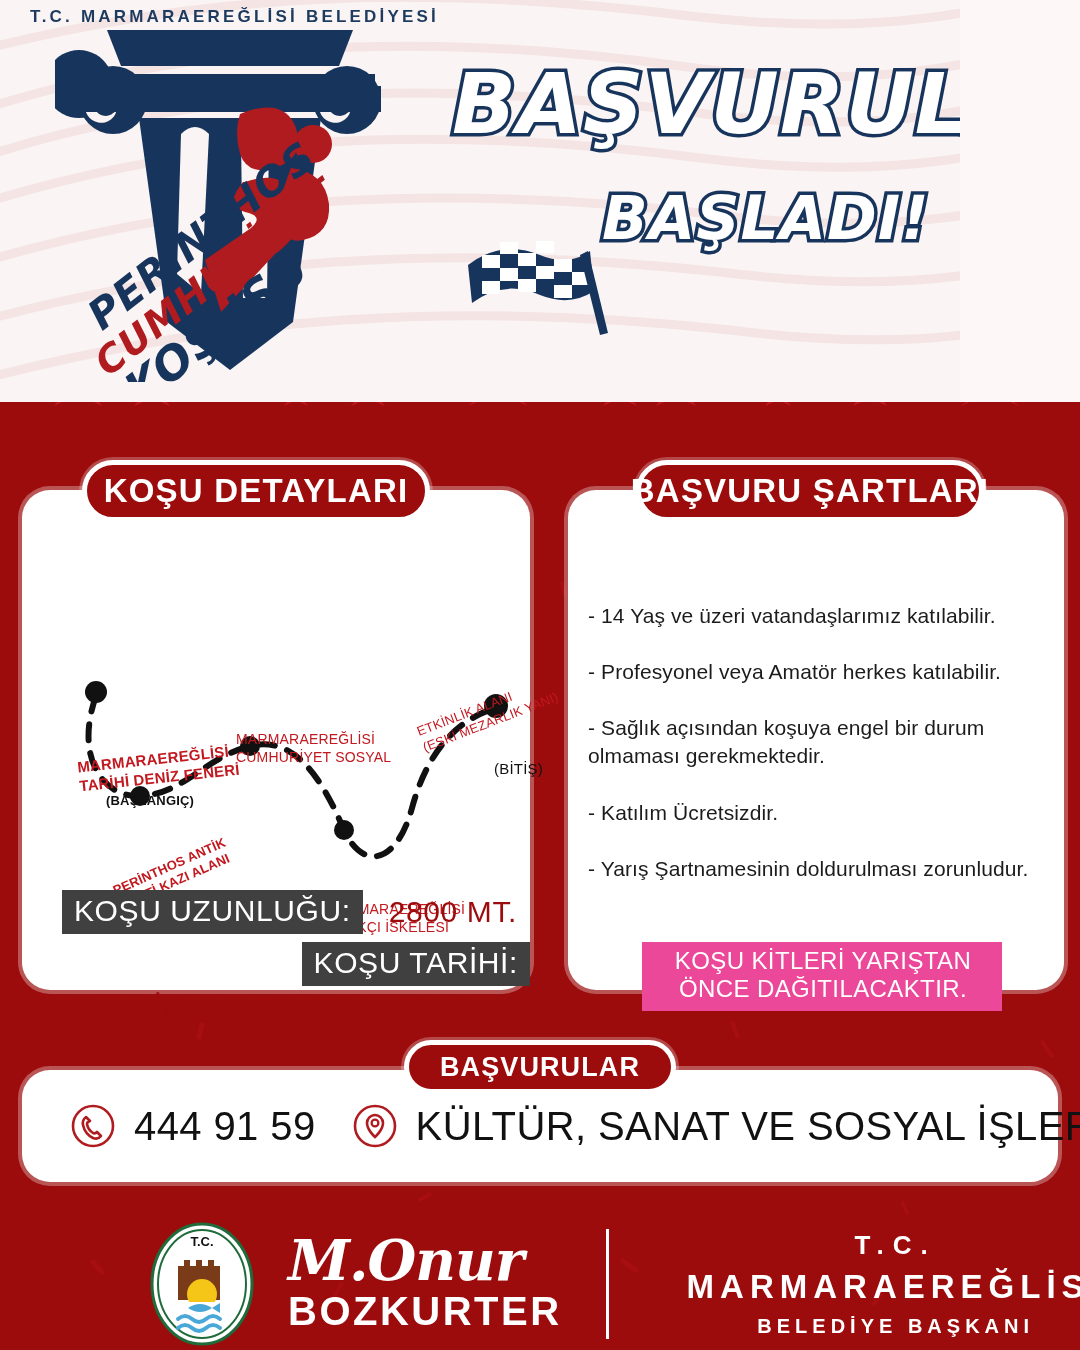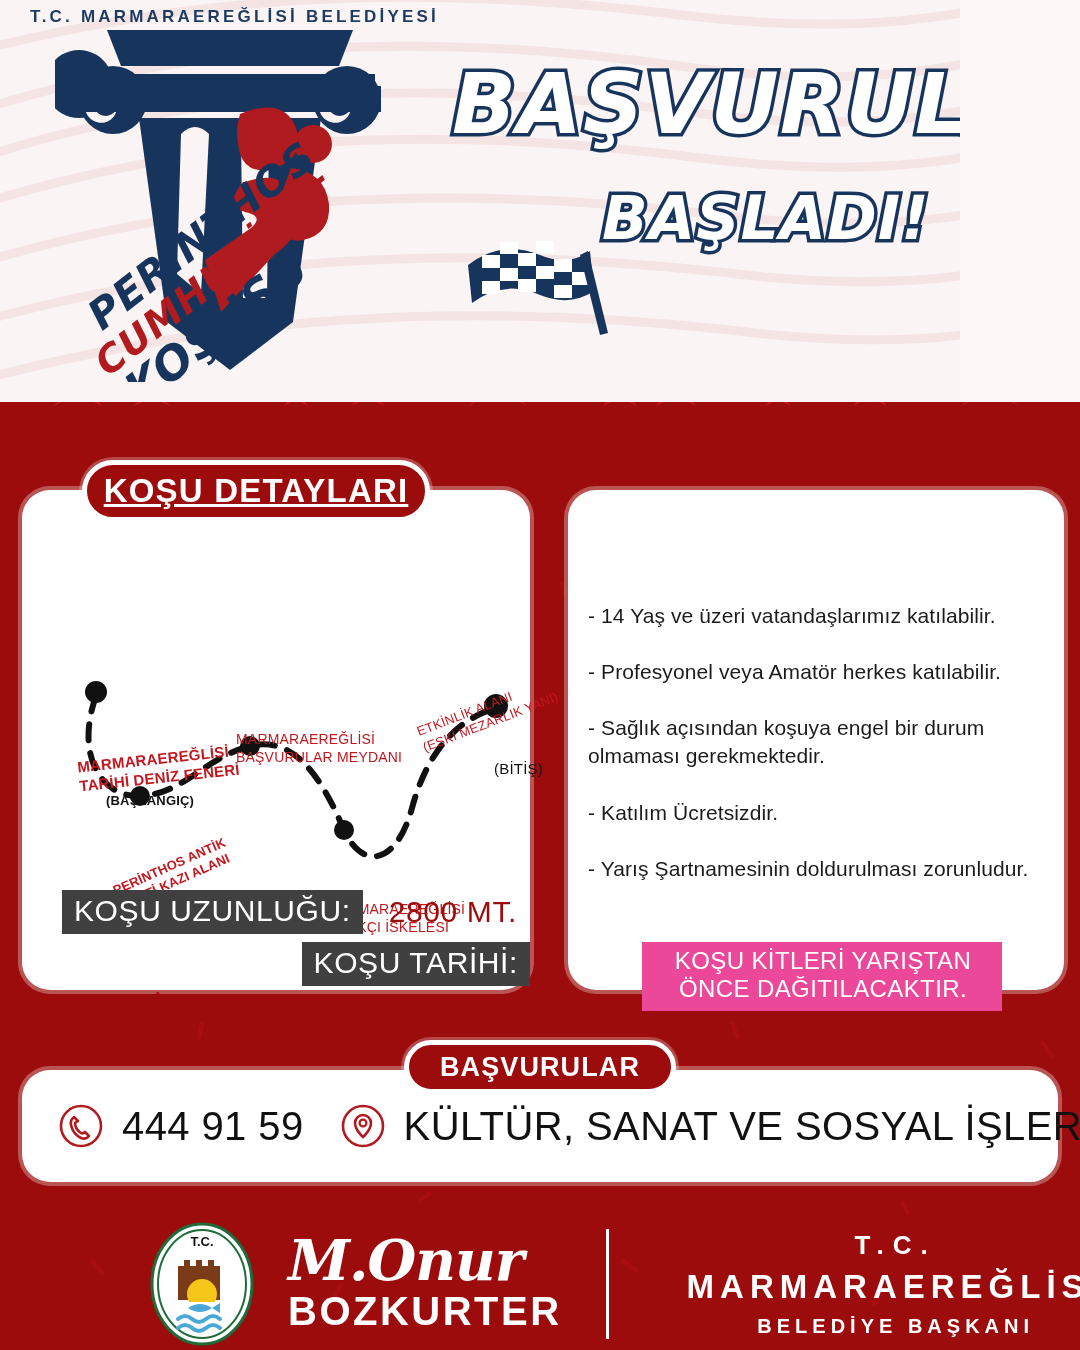--- a/index.html
+++ b/index.html
@@ -68,21 +68,21 @@
     position:absolute;
     background:#9d0c0d;
     border:5px solid #ffffff;
     border-radius:34px;
     color:#ffffff;
     font-weight:bold;
     display:flex; align-items:center; justify-content:center;
     white-space:nowrap;
     box-shadow:0 0 0 3px rgba(255,255,255,.25);
   }
-  .badge-detay { left:82px;  top:58px;  width:348px; height:62px; font-size:33px; letter-spacing:1.2px;text-decoration:underline; }
+  .badge-detay { left:82px;  top:58px;  width:348px; height:62px; font-size:33px; letter-spacing:1.2px; }
   .badge-sart  { left:636px; top:58px;  width:348px; height:62px; font-size:33px; letter-spacing:1.2px; }
   .badge-basv  { left:404px; top:638px; width:272px; height:54px; font-size:27px; letter-spacing:1.1px; }
 
   
   .route { position:absolute; left:22px; top:118px; width:508px; height:288px; }
   .route-label {
     position:absolute;
     color:#c2181f;
     font-weight:bold;
     font-size:13px;
@@ -126,21 +126,21 @@
     background:#ec4899; color:#ffffff;
     font-size:24px; line-height:1.18;
     padding:5px 10px 7px 12px;
     text-align:center;
     letter-spacing:.4px;
   }
 
   
   .apply-row {
     position:absolute; left:0; top:0; width:1036px; height:112px;
-    display:flex; align-items:center; padding-left:36px; gap:18px;
+    display:flex; align-items:center; padding-left:48px; gap:18px;
   }
   .ic { width:46px; height:46px; flex:0 0 46px; }
   .apply-txt { font-size:40px; color:#111111; letter-spacing:.4px; white-space:nowrap; }
   .apply-gap { width:26px; }
 
   
   .footer {
     position:absolute; left:0; top:815px; width:1080px; height:133px;
     display:flex; align-items:center; padding-left:148px;
   }
@@ -301,21 +301,21 @@
       </div>
       <div class="route-label rl-start-sub">(BAŞLANGIÇ)</div>
 
       <div class="route-label rl-kazi">
         <span>PERİNTHOS ANTİK</span><br>
         <span>KENTİ KAZI ALANI</span>
       </div>
 
       <div class="route-label rl-meydan">
         <span>MARMARAEREĞLİSİ</span><br>
-        <span>BAŞVURULAR MEYDANI</span>
+        <span>CUMHURİYET SOSYAL</span>
       </div>
 
       <div class="route-label rl-iskele">
         <span>MARMARAEREĞLİSİ</span><br>
         <span>BALIKÇI İSKELESİ</span>
       </div>
 
       <div class="route-label rl-etkinlik">
         <span>ETKİNLİK ALANI</span><br>
         <span>(ESKİ MEZARLIK YANI)</span>
@@ -345,20 +345,21 @@
       <div class="cond-item">- Sağlık açısından koşuya engel bir durum olmaması gerekmektedir.</div>
       <div class="cond-item">- Katılım Ücretsizdir.</div>
       <div class="cond-item">- Yarış Şartnamesinin doldurulması zorunludur.</div>
     </div>
     <div class="cond-note">
       <span>KOŞU KİTLERİ YARIŞTAN</span><br>
       <span>ÖNCE DAĞITILACAKTIR.</span>
     </div>
   </div>
 
+  <div class="badge badge-sart">BAŞVURU ŞARTLARI</div>
 
   <div class="card card-apply">
     <div class="apply-row">
       <svg class="ic" viewBox="0 0 46 46">
         <circle cx="23" cy="23" r="20" fill="none" stroke="#b01b1f" stroke-width="2.6"></circle>
         <path d="M16 14 q-4 3 -3 8 q2 9 10 13 q5 2 8 -2 l-4 -4 q-2 2 -4 1 q-5 -3 -6 -9 q0 -2 3 -3 Z" fill="none" stroke="#b01b1f" stroke-width="2.6" stroke-linejoin="round"></path>
       </svg>
       <span class="apply-txt">444 91 59</span>
       <span class="apply-gap"></span>
       <svg class="ic" viewBox="0 0 46 46">

